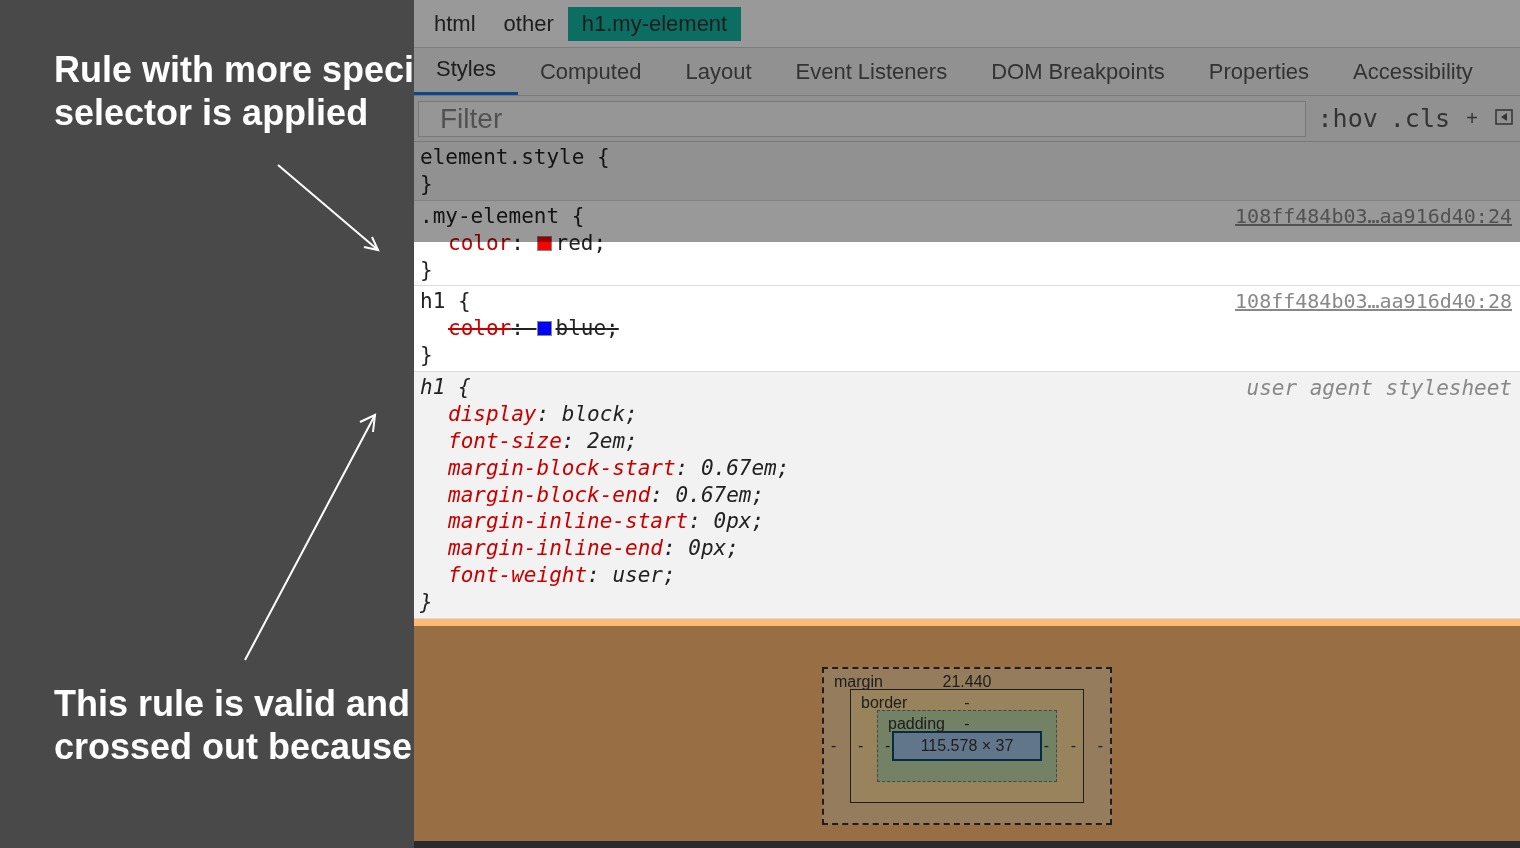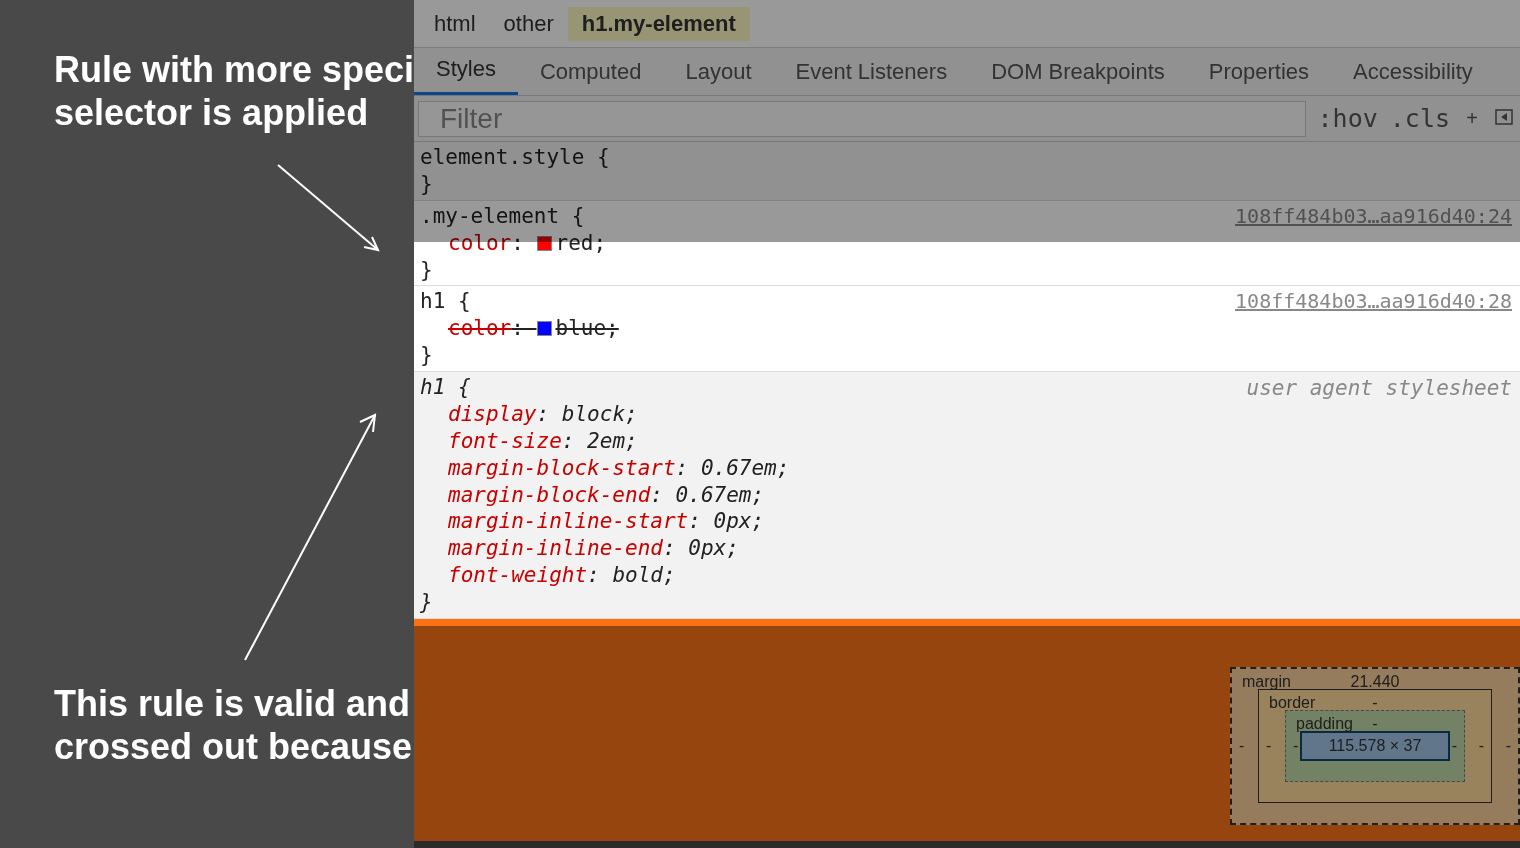--- a/index.html
+++ b/index.html
@@ -41,21 +41,21 @@
     background: #fff;
     height: 48px;
     display: flex;
     align-items: center;
     padding-left: 6px;
     font-size: 22px;
     color: #333;
     border-bottom: 1px solid #d0d0d0;
   }
   .crumb { padding: 4px 14px; cursor: default; }
-  .crumb.sel { background: #fef9c3; border-radius: 0; font-weight: bold; }
+  .crumb.sel { background: #14b8a6; border-radius: 0; }
 
   .tabs {
     background: #f2f2f2;
     height: 48px;
     display: flex;
     align-items: flex-end;
     font-size: 22px;
     color: #555;
     border-bottom: 1px solid #c9c9c9;
   }
@@ -125,25 +125,25 @@
     right: 8px;
     top: 3px;
     color: #888;
     font-style: italic;
     font-size: 21px;
   }
   .strike { text-decoration: line-through; }
   .italic { font-style: italic; }
 
   .boxmodel-wrap {
-    background: #f97316;
+    background: #fdba74;
     padding: 48px 0 0 0;
     height: 222px;
     display: flex;
-    justify-content: flex-end;
+    justify-content: center;
   }
   .bm {
     width: 290px;
     font-size: 16px;
     font-family: -apple-system, Helvetica, sans-serif;
     color: #333;
   }
   .bm-margin {
     border: 2px dashed #333;
     background: #f8cf9c;
@@ -250,21 +250,21 @@
 
   <div class="rule dimbg italic">
     <span class="ua-src">user agent stylesheet</span>
     <div class="sel-line">h1 {</div>
     <div class="prop-line"><span class="propname">display</span>: <span class="propval">block</span>;</div>
     <div class="prop-line"><span class="propname">font-size</span>: <span class="propval">2em</span>;</div>
     <div class="prop-line"><span class="propname">margin-block-start</span>: <span class="propval">0.67em</span>;</div>
     <div class="prop-line"><span class="propname">margin-block-end</span>: <span class="propval">0.67em</span>;</div>
     <div class="prop-line"><span class="propname">margin-inline-start</span>: <span class="propval">0px</span>;</div>
     <div class="prop-line"><span class="propname">margin-inline-end</span>: <span class="propval">0px</span>;</div>
-    <div class="prop-line"><span class="propname">font-weight</span>: <span class="propval">bold</span>;</div>
+    <div class="prop-line"><span class="propname">font-weight</span>: <span class="propval">user</span>;</div>
     <div>}</div>
   </div>
 
   <div class="boxmodel-wrap">
     <div class="bm">
       <div class="bm-margin">
         <span class="bm-label">margin</span>
         <span class="bm-top">21.440</span>
         <span class="bm-side" style="left:7px">-</span>
         <span class="bm-side" style="right:7px">-</span>

